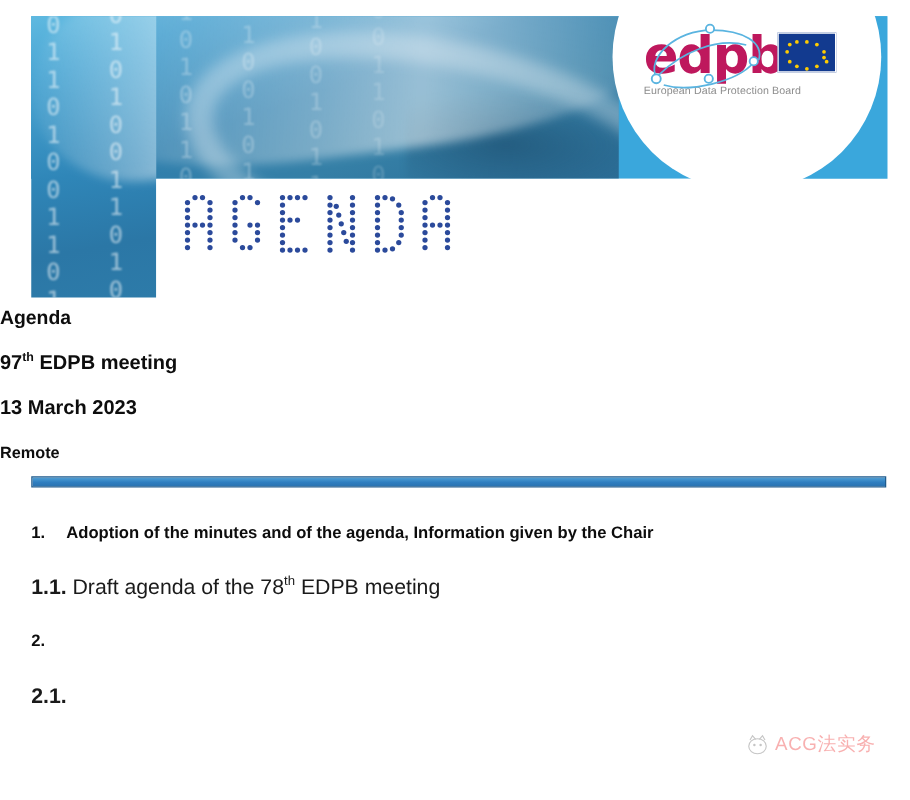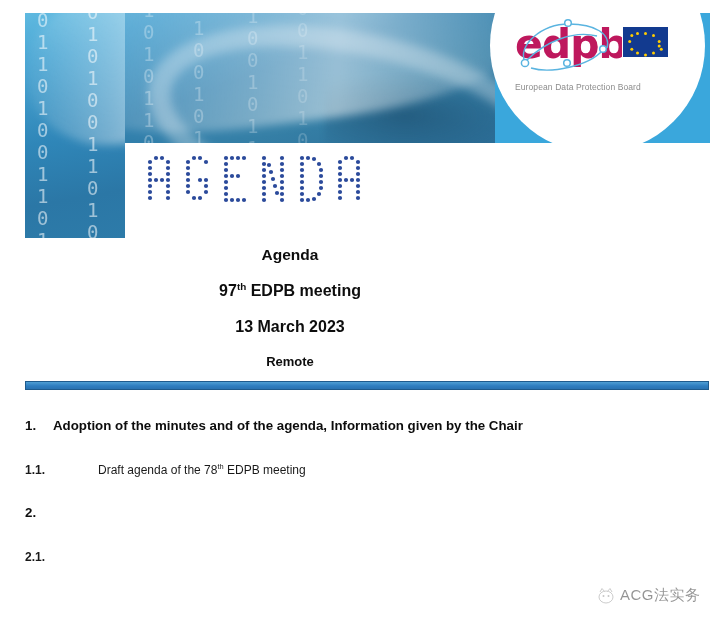--- a/index.html
+++ b/index.html
@@ -102,30 +102,30 @@
   
   .logo-wrap { position: absolute; left: 515px; top: 22px; width: 165px; height: 70px; }
   .logo-text {
     font-family: "DejaVu Sans", sans-serif;
     font-size: 41px; font-weight: 700; color: #be185d;
     letter-spacing: -1px; line-height: 44px;
   }
   .logo-sub {
     font-family: "Liberation Sans", sans-serif;
     font-size: 8.5px; color: #8c8c8c; letter-spacing: 0.1px;
-    margin-top: 16px; white-space: nowrap;
+    margin-top: 1px; white-space: nowrap;
   }
   .euflag {
     position: absolute; left: 107px; top: 4px;
     width: 47px; height: 32px;
     background: #123a8f; border: 1px solid #ffffff;
   }
 
   
-  .titles { position: absolute; left: 0; top: 246px; width: 580px; text-align: center; }
+  .titles { position: absolute; left: 0; top: 246px; width: 580px; text-align: left; }
   .t-line {
     font-family: "Liberation Sans", sans-serif;
     font-weight: bold; color: #0d0d0d;
   }
   .t1 { font-size: 15.5px; margin-bottom: 18px; }
   .t2 { font-size: 16px; margin-bottom: 18px; }
   .t3 { font-size: 16px; margin-bottom: 18px; }
   .t4 { font-size: 13px; }
   sup { font-size: 0.62em; vertical-align: super; line-height: 0; }
 
@@ -142,37 +142,37 @@
   .sec-head {
     display: flex; align-items: flex-start;
     font-family: "Liberation Sans", sans-serif;
     font-weight: bold; font-size: 13.3px; color: #0d0d0d;
     padding-left: 25px; margin-bottom: 24px;
   }
   .sec-head .num { width: 28px; flex: 0 0 28px; }
   .item {
     display: flex; align-items: flex-start;
     font-family: "Liberation Sans", sans-serif;
-    font-size: 12px; color: #1a1a1a;
+    font-size: 17px; color: #1a1a1a;
     padding-left: 25px; 
     margin-bottom: 22px; line-height: 26px;
   }
   .item .num { width: 33px; flex: 0 0 33px; font-weight: bold; }
   .item .txt { flex: 1; text-align: justify; }
-  .item .txt.nojust { text-align: left; margin-left: 40px; }
+  .item .txt.nojust { text-align: left; }
 
   
   .watermark {
     position: absolute; left: 596px; top: 586px;
     display: flex; align-items: center; gap: 4px;
     opacity: 0.42;
   }
   .wm-text {
     font-family: "Liberation Sans", sans-serif;
-    font-size: 15px; color: #000000; letter-spacing: 0.5px;
+    font-size: 15px; color: #ef4444; letter-spacing: 0.5px;
     white-space: nowrap;
   }
 </style>
 </head>
 <body>
 
 <div class="page">
 
   <div class="header">
 

